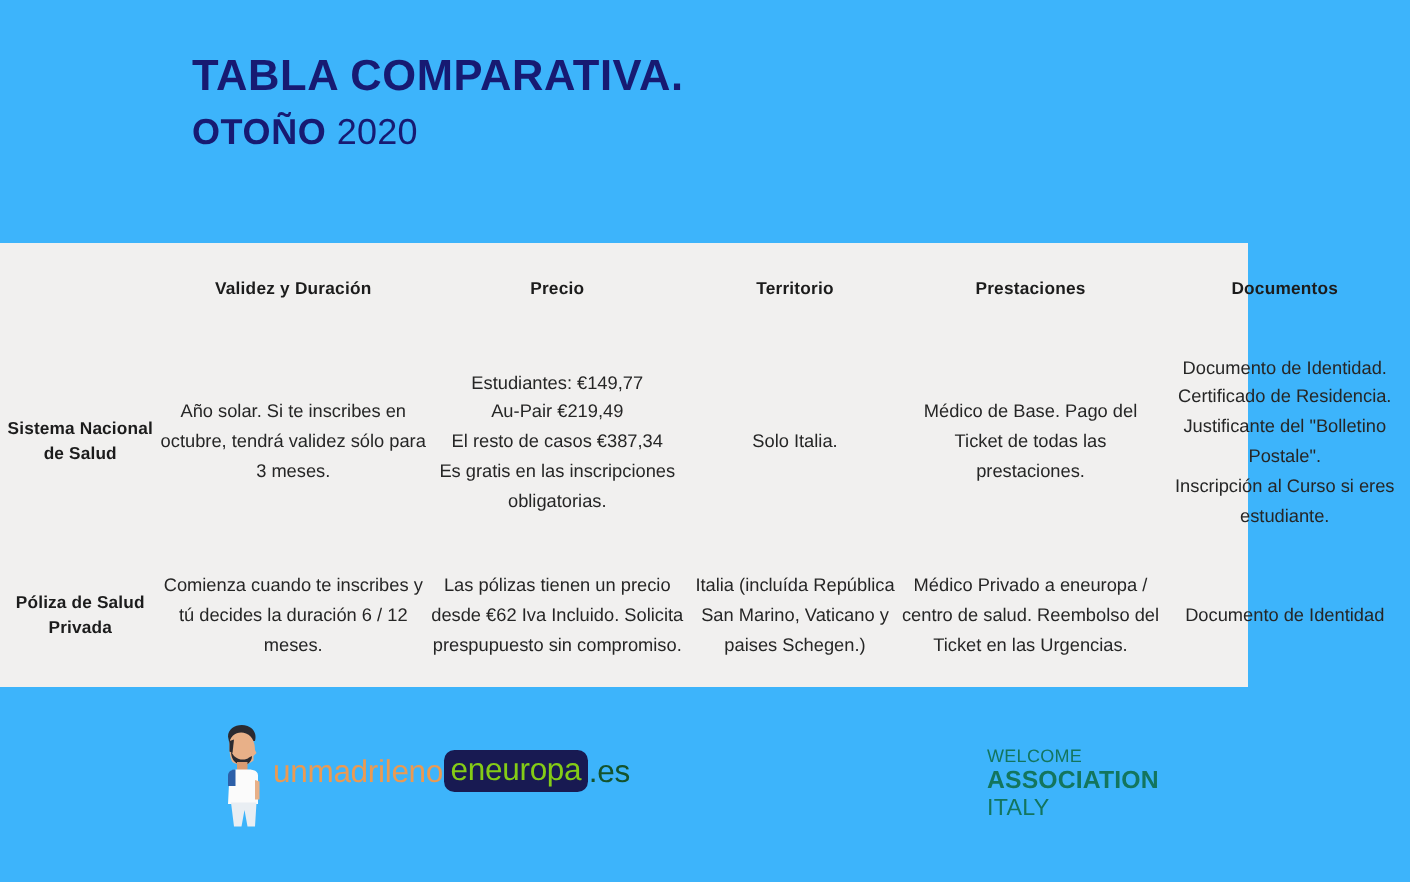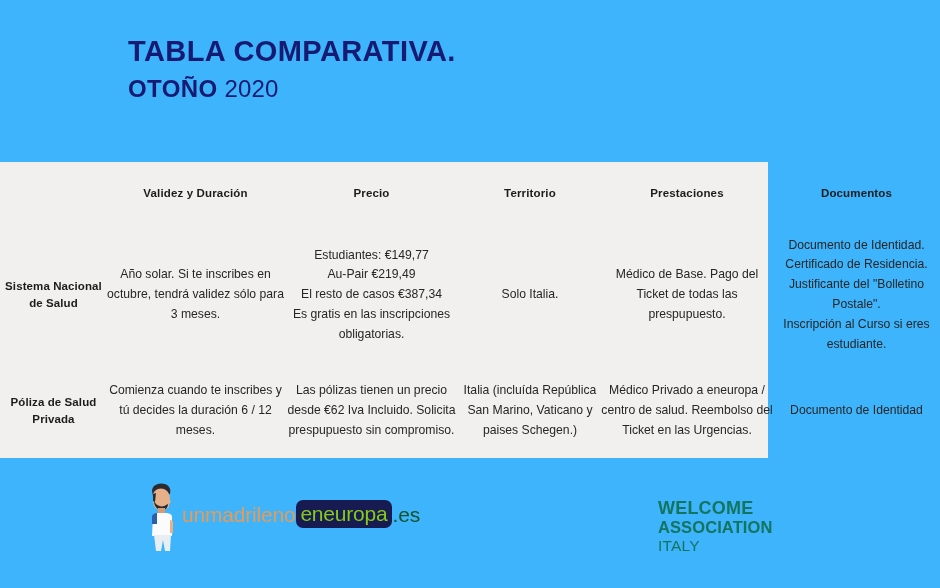--- a/index.html
+++ b/index.html
@@ -46,21 +46,21 @@
   }
   .title-year {
     font-weight: 400;
     letter-spacing: 0.2px;
   }
 
   
   .table-panel {
     position: absolute;
     left: 0; top: 162px;
-    width: 768px;
+    width: 832px;
     height: 296px;
     background: #f1f0ef;
   }
   table.comparison {
     width: 940px;
     border-collapse: collapse;
     table-layout: fixed;
   }
   table.comparison th,
   table.comparison td {
@@ -156,21 +156,21 @@
 
   
   .logo-wai {
     position: absolute;
     left: 658px;
     top: 40px;
     color: #13755e;
     line-height: 1.12;
     letter-spacing: 0.2px;
   }
-  .wai-l1 { font-size: 18px; font-weight: 700; }
+  .wai-l1 { font-size: 12px; font-weight: 400; }
   .wai-l2 { font-size: 16.5px; font-weight: 700; letter-spacing: 0.1px; }
   .wai-l3 { font-size: 15.5px; font-weight: 400; }
 </style>
 </head>
 <body>
 
 <div class="header">
   <div class="title-line title-line-1">TABLA COMPARATIVA.</div>
   <div class="title-line title-line-2">
     <span class="title-season">OTOÑO</span><span>&nbsp;</span><span class="title-year">2020</span>
@@ -199,21 +199,21 @@
     </thead>
     <tbody>
       <tr class="row-a">
         <td class="row-label">Sistema Nacional de Salud</td>
         <td class="cell">Año solar. Si te inscribes en octubre, tendrá validez sólo para 3 meses.</td>
         <td class="cell">Estudiantes: €149,77
 Au-Pair  €219,49
 El resto de casos €387,34
 Es gratis en las inscripciones obligatorias.</td>
         <td class="cell">Solo Italia.</td>
-        <td class="cell">Médico de Base.   Pago del Ticket de todas las prespupuesto.</td>
+        <td class="cell">Médico de Base.   Pago del Ticket de todas las prestaciones.</td>
         <td class="cell">Documento de Identidad. Certificado de Residencia. Justificante del "Bolletino Postale".
 Inscripción al Curso si eres estudiante.</td>
       </tr>
       <tr class="row-b">
         <td class="row-label">Póliza de Salud Privada</td>
         <td class="cell">Comienza cuando te inscribes y tú decides la duración 6 / 12 meses.</td>
         <td class="cell">Las pólizas tienen un precio desde €62 Iva Incluido. Solicita prespupuesto sin compromiso.</td>
         <td class="cell">Italia (incluída República San Marino, Vaticano y paises Schegen.)</td>
         <td class="cell">Médico Privado a eneuropa / centro de salud.  Reembolso del Ticket en las Urgencias.</td>
         <td class="cell">Documento de Identidad</td>

